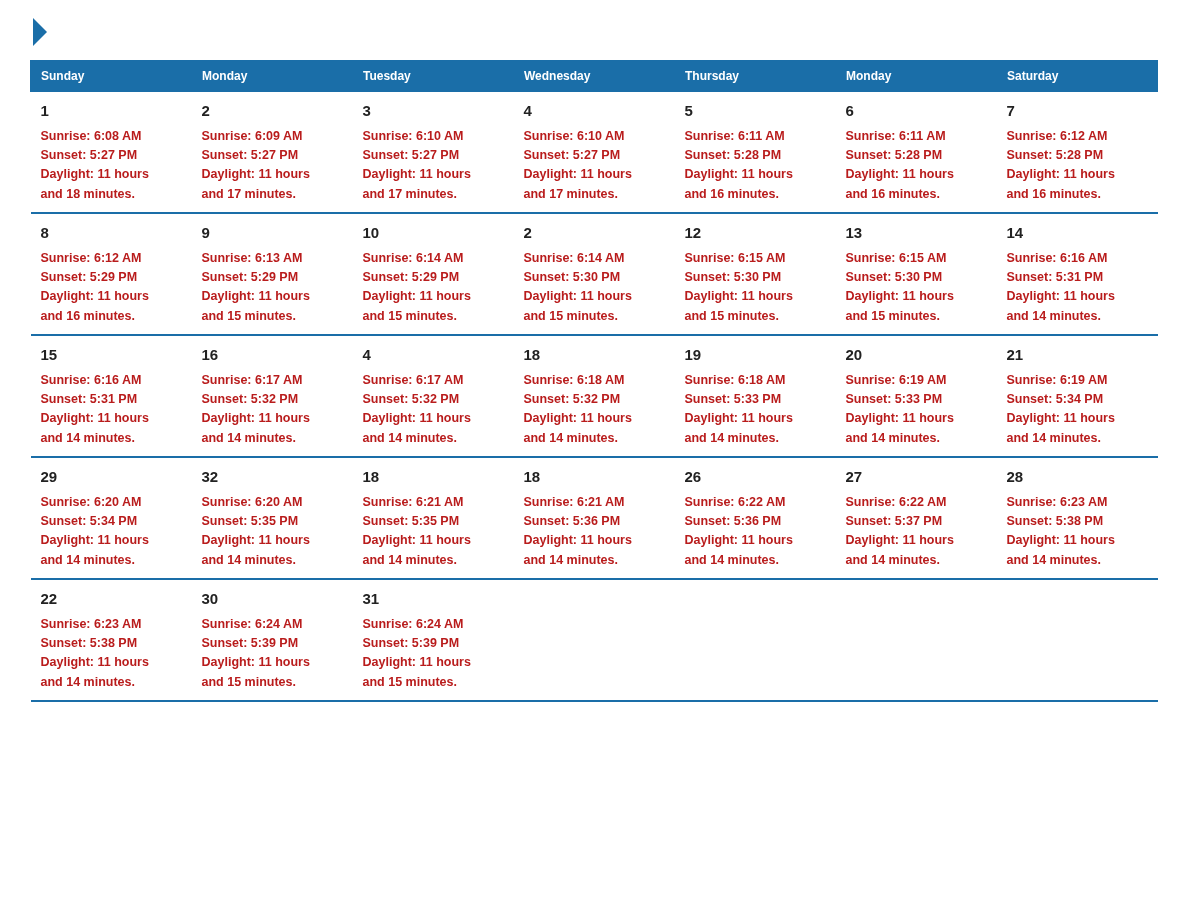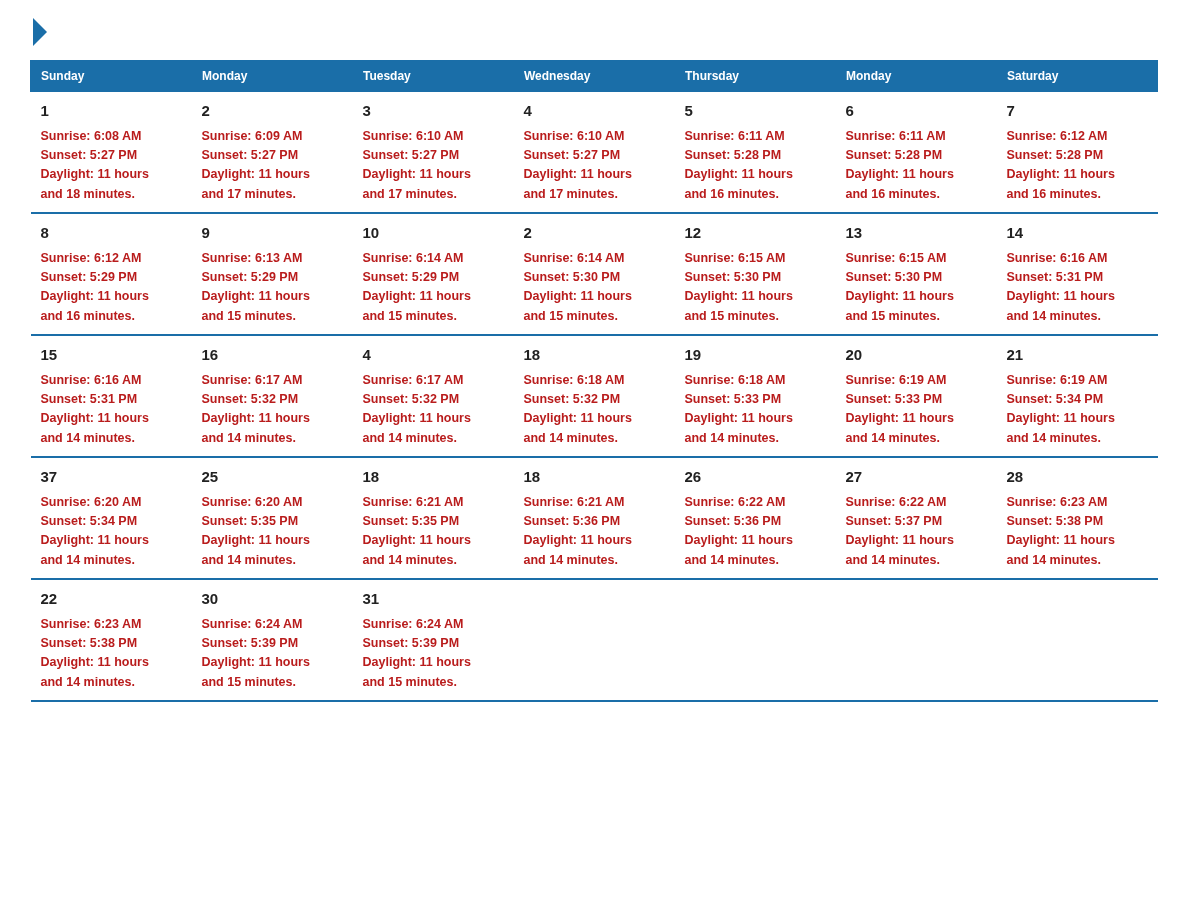--- a/index.html
+++ b/index.html
@@ -219,25 +219,25 @@
         <span class="day-num">20</span>
         <span class="day-info">Sunrise: 6:19 AM<br>Sunset: 5:33 PM<br>Daylight: 11 hours<br>and 14 minutes.</span>
       </td>
         <td>
         <span class="day-num">21</span>
         <span class="day-info">Sunrise: 6:19 AM<br>Sunset: 5:34 PM<br>Daylight: 11 hours<br>and 14 minutes.</span>
       </td>
       </tr>
       <tr>
         <td>
-        <span class="day-num">37</span>
+        <span class="day-num">29</span>
         <span class="day-info">Sunrise: 6:20 AM<br>Sunset: 5:34 PM<br>Daylight: 11 hours<br>and 14 minutes.</span>
       </td>
         <td>
-        <span class="day-num">25</span>
+        <span class="day-num">32</span>
         <span class="day-info">Sunrise: 6:20 AM<br>Sunset: 5:35 PM<br>Daylight: 11 hours<br>and 14 minutes.</span>
       </td>
         <td>
         <span class="day-num">18</span>
         <span class="day-info">Sunrise: 6:21 AM<br>Sunset: 5:35 PM<br>Daylight: 11 hours<br>and 14 minutes.</span>
       </td>
         <td>
         <span class="day-num">18</span>
         <span class="day-info">Sunrise: 6:21 AM<br>Sunset: 5:36 PM<br>Daylight: 11 hours<br>and 14 minutes.</span>
       </td>

